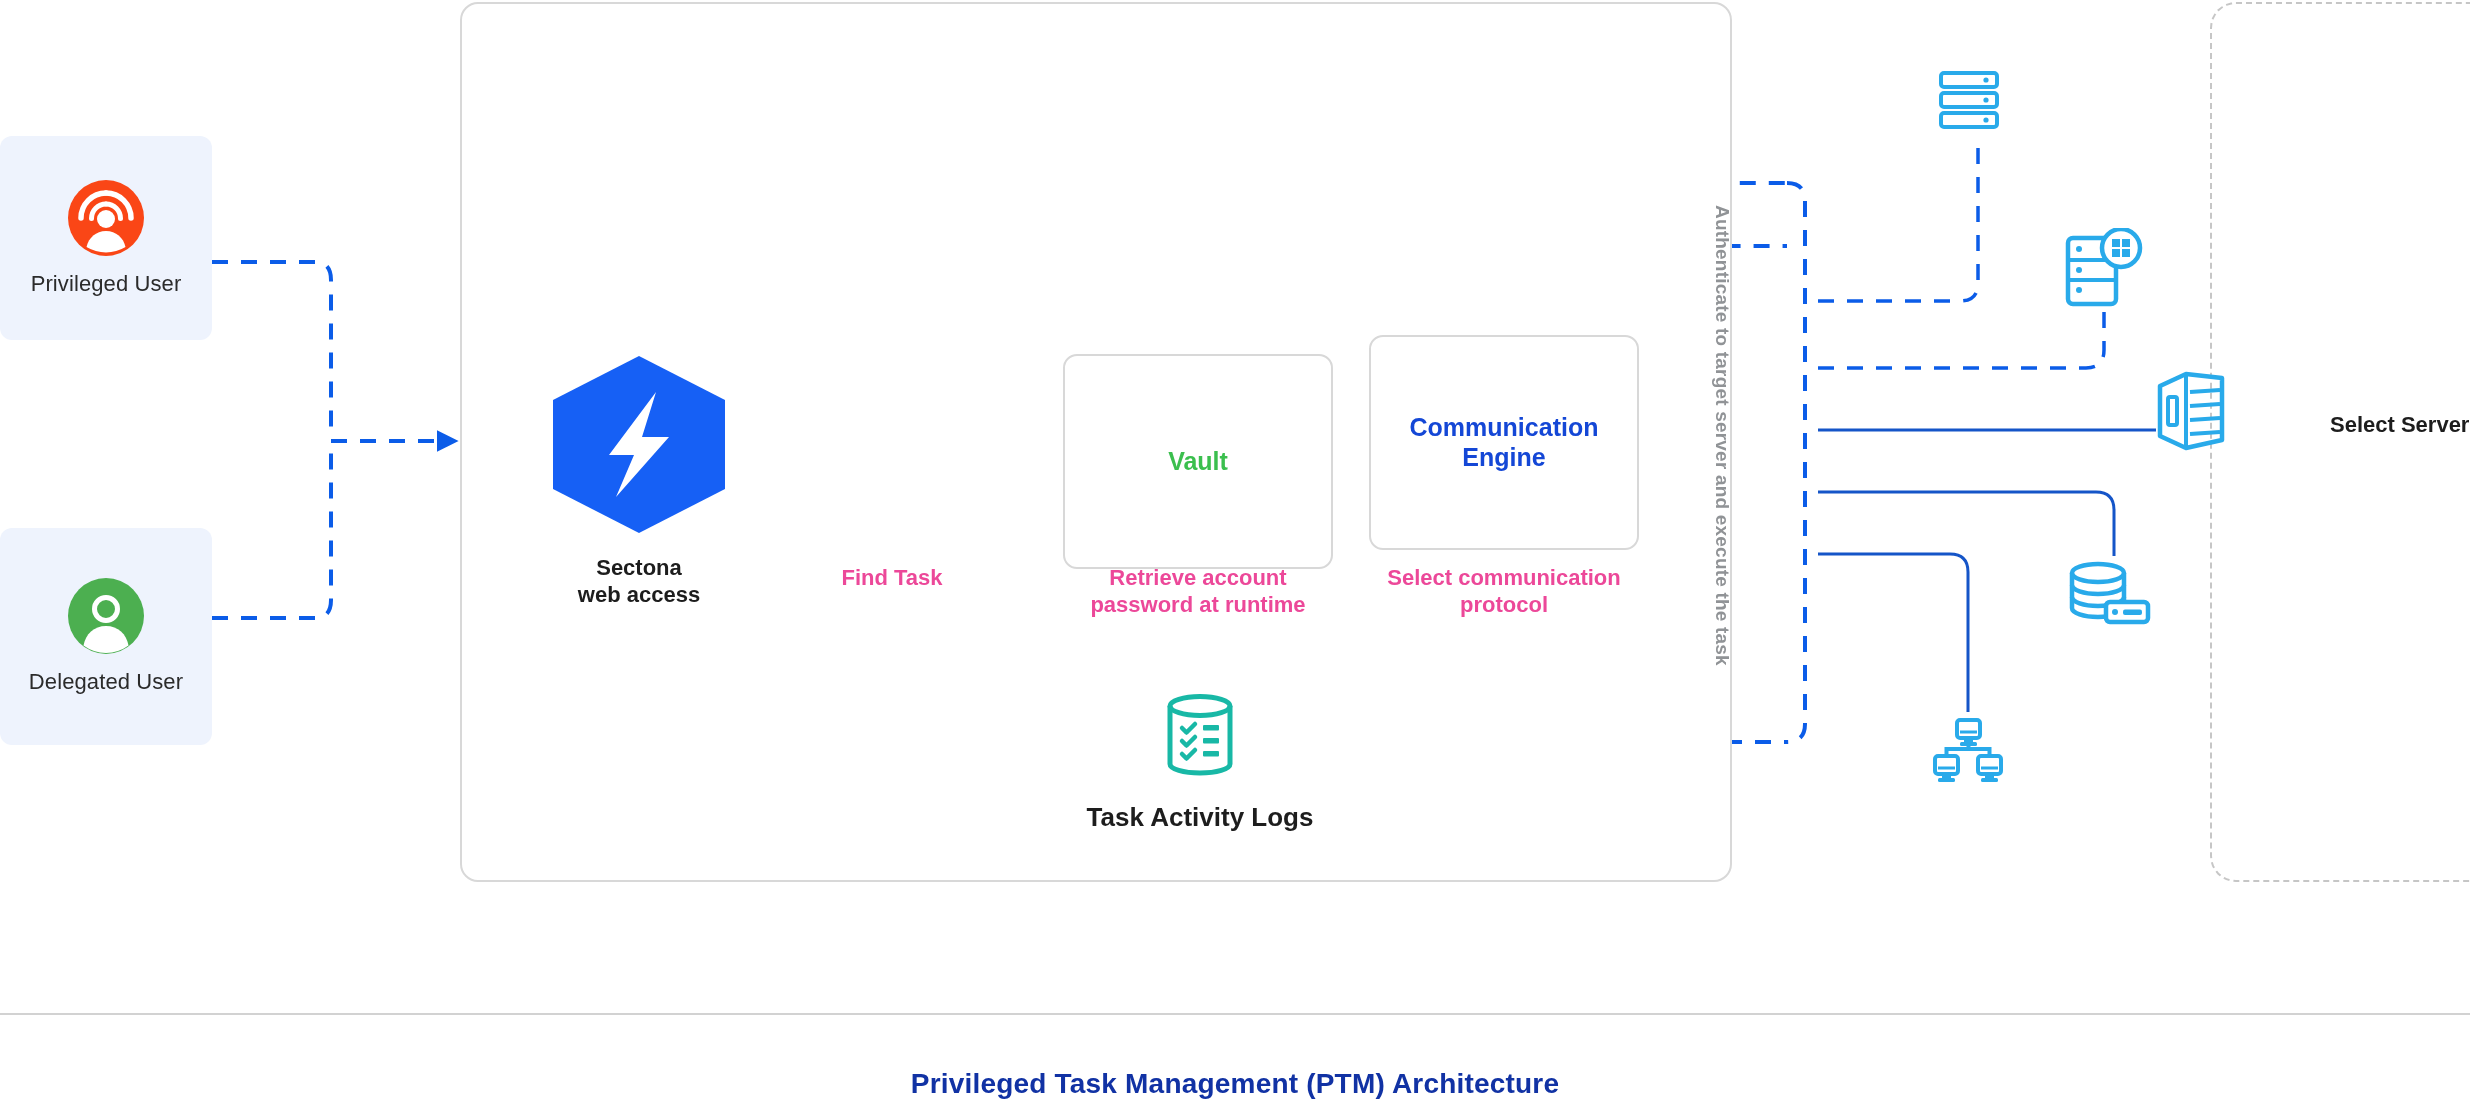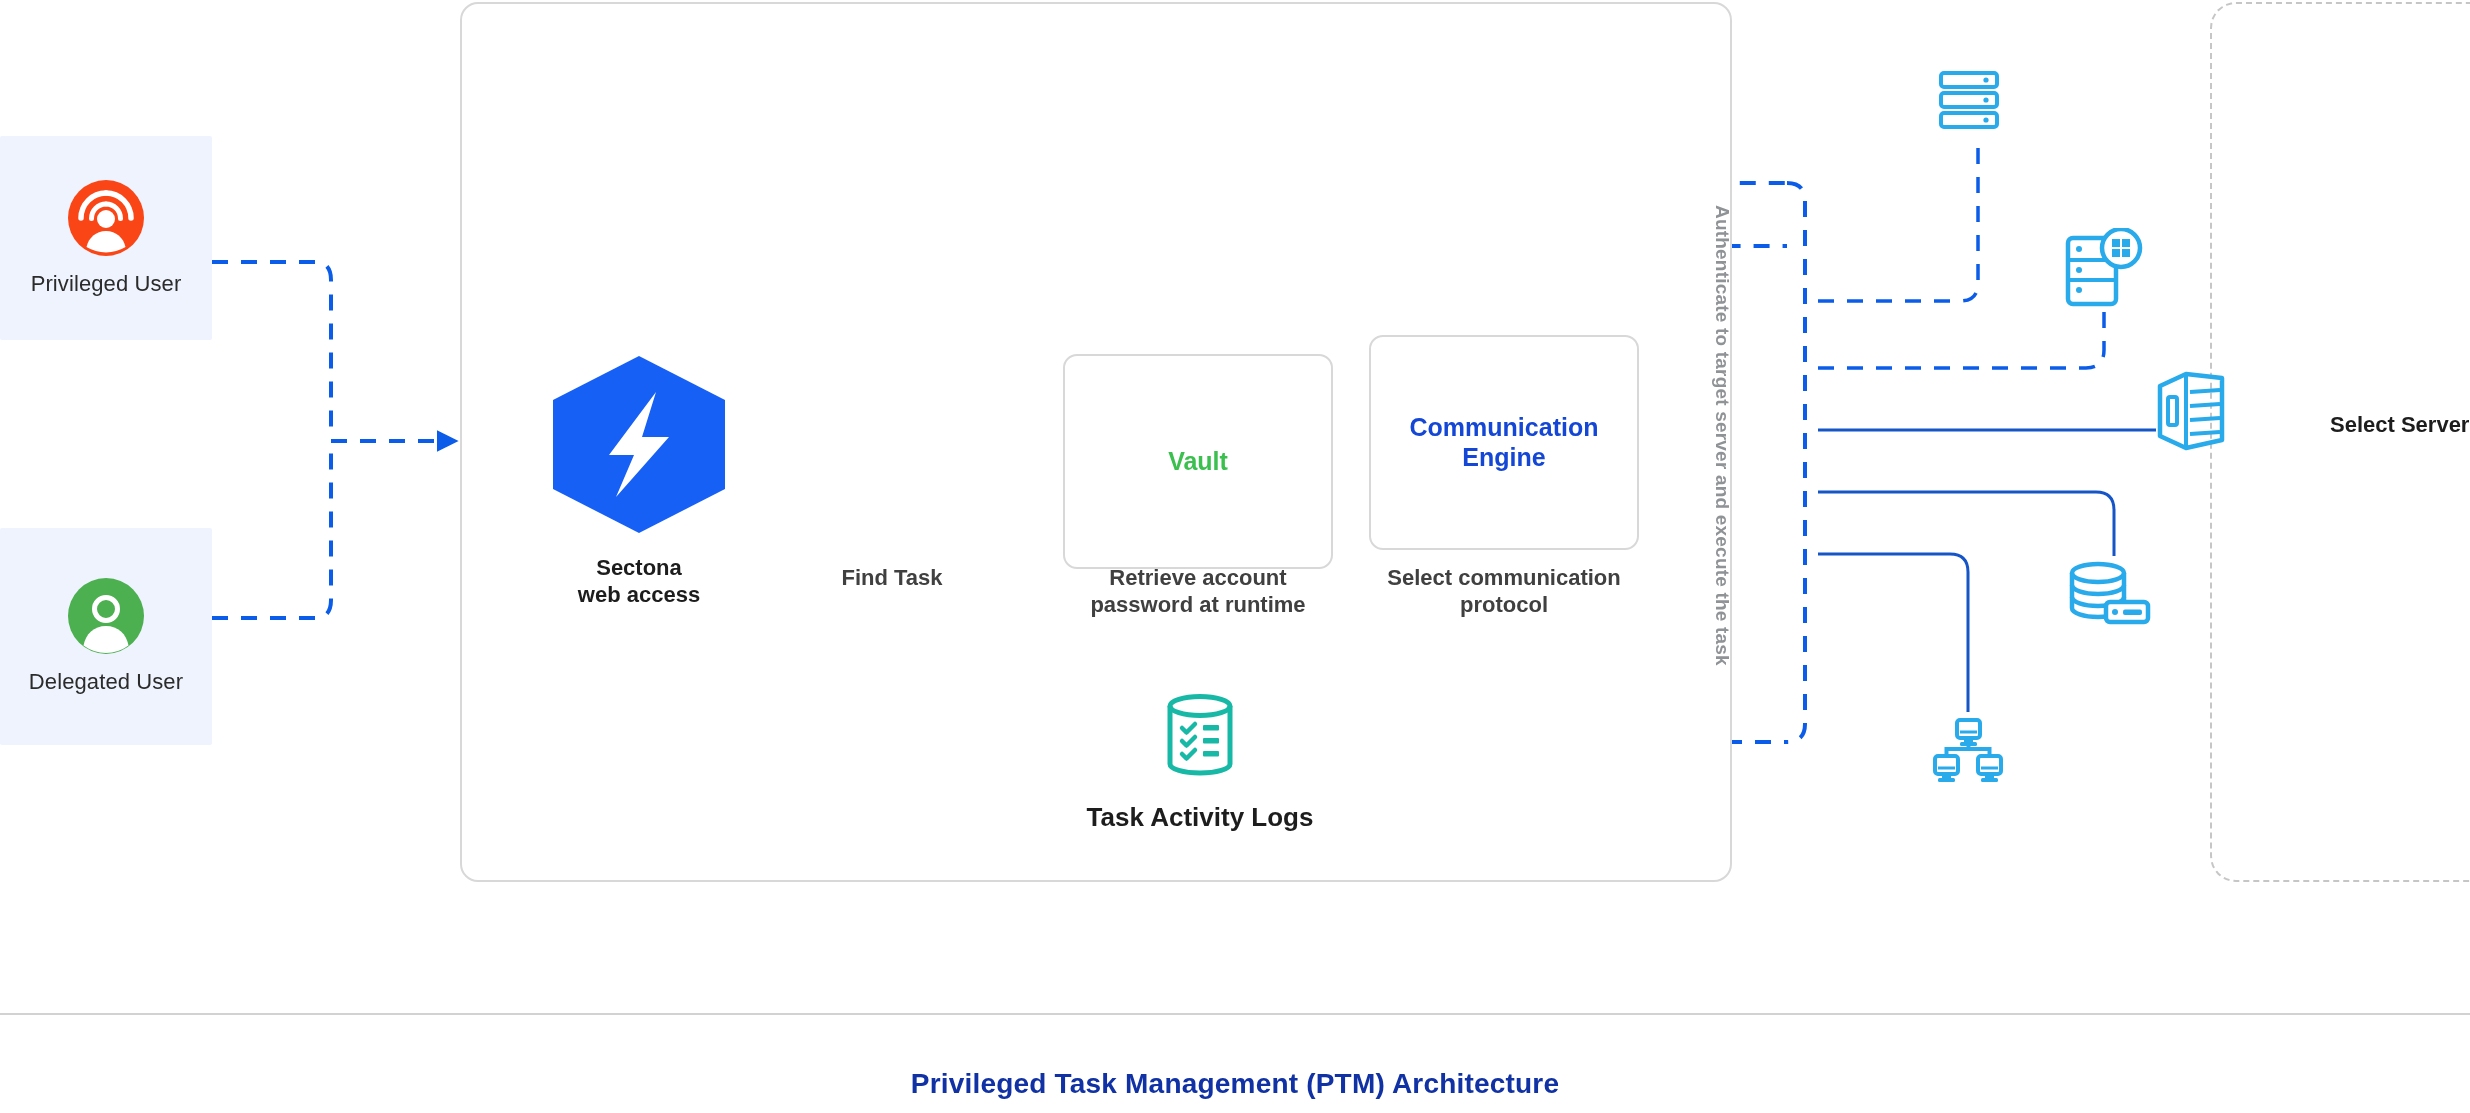--- a/index.html
+++ b/index.html
@@ -20,21 +20,21 @@
     position: absolute;
     left: 0; top: 0;
     width: 2470px;
     height: 1113px;
   }
 
   
   .user-card {
     position: absolute;
     background: #eef3fd;
-    border-radius: 2px;
+    border-radius: 12px;
     display: flex;
     flex-direction: column;
     align-items: center;
     justify-content: center;
   }
   .user-card .icon-wrap {
     width: 78px;
     height: 78px;
     display: block;
   }
@@ -115,21 +115,21 @@
     font-size: 25px;
     font-weight: 700;
     text-align: center;
     line-height: 1.18;
   }
   .step-caption {
     position: absolute;
     text-align: center;
     font-size: 22px;
     font-weight: 700;
-    color: #404040;
+    color: #ec4899;
     line-height: 1.22;
   }
 
   #box-task-library { left: 757px;  top: 335px; width: 270px; height: 215px; }
   #box-vault        { left: 1063px; top: 335px; width: 270px; height: 215px; margin-top: 19px; }
   #box-comm-engine  { left: 1369px; top: 335px; width: 270px; height: 215px; }
 
   #cap-task-library { left: 757px;  top: 565px; width: 270px; }
   #cap-vault        { left: 1063px; top: 565px; width: 270px; }
   #cap-comm-engine  { left: 1369px; top: 565px; width: 270px; }

